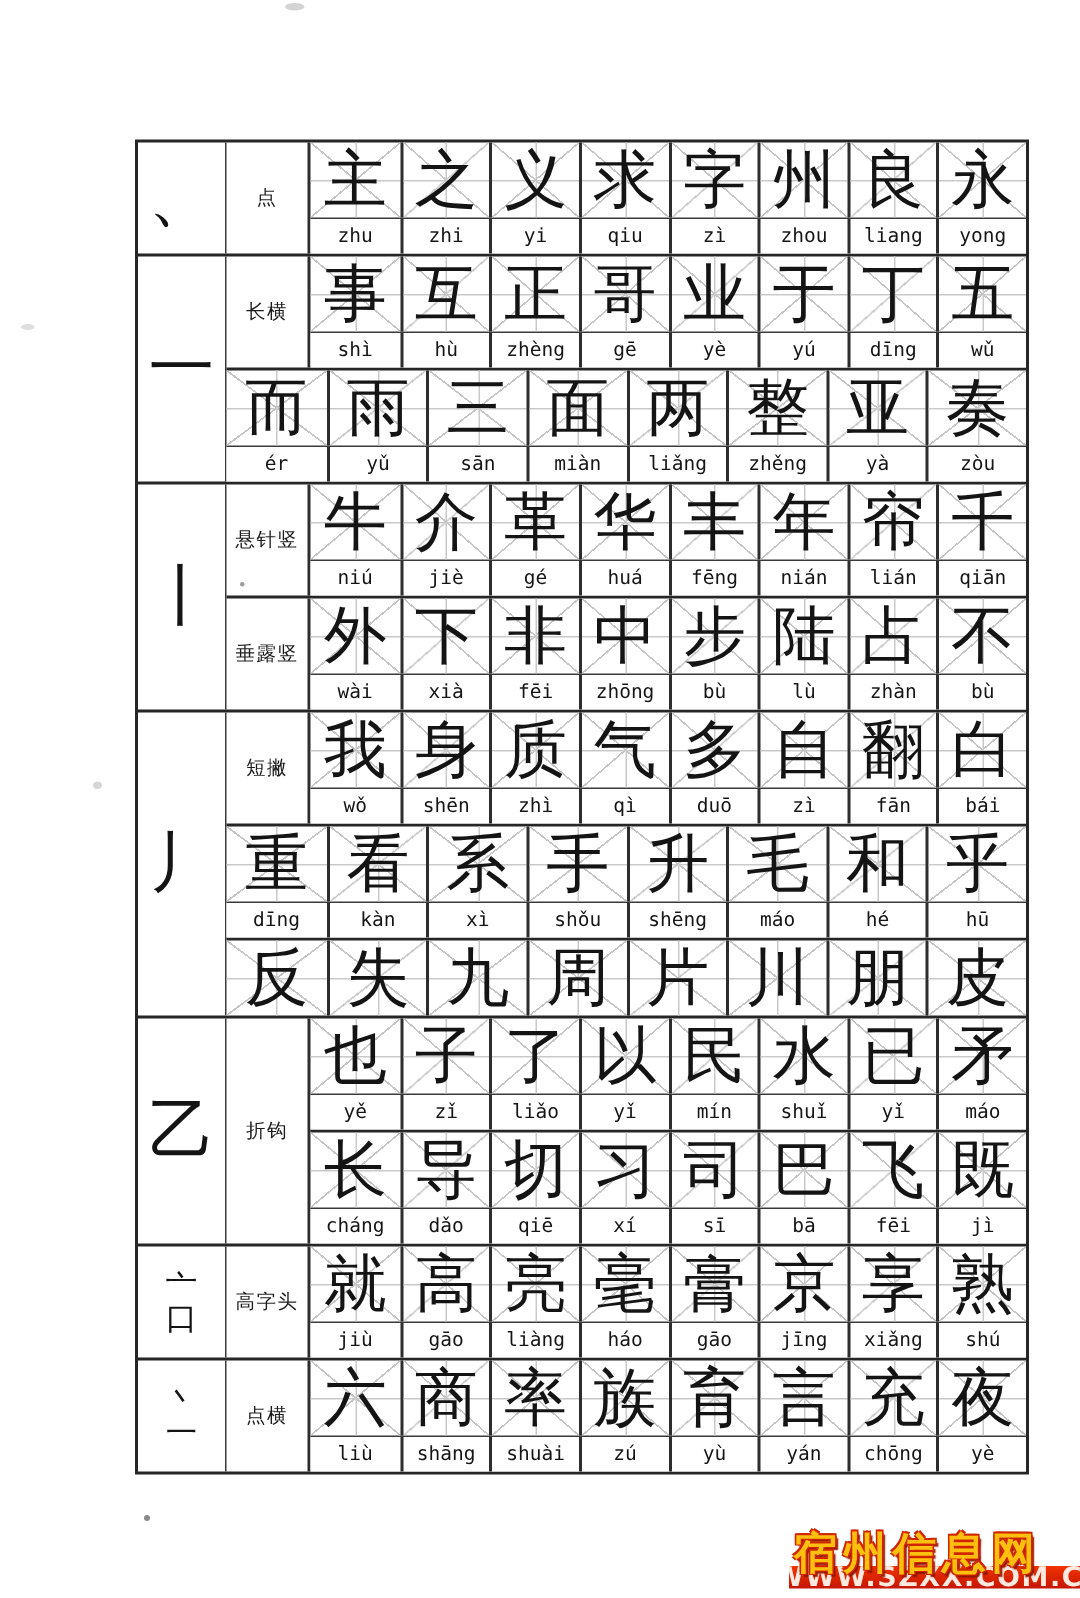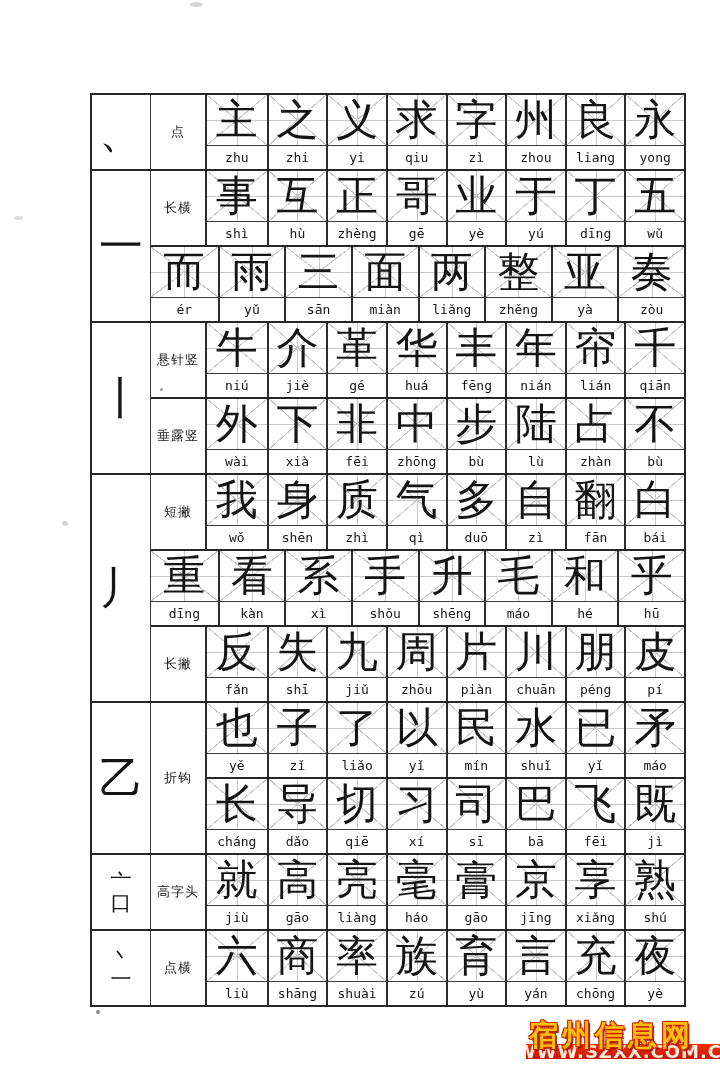--- a/index.html
+++ b/index.html
@@ -442,21 +442,20 @@
                   <div class="pinyin-cell">shǒu</div>
                   <div class="pinyin-cell">shēng</div>
                   <div class="pinyin-cell">máo</div>
                   <div class="pinyin-cell">hé</div>
                   <div class="pinyin-cell">hū</div>
                 </div>
               </div>
             </div>
           </div>
           <div class="label-unit">
-            <div class="label-cell">长撇</div>
             <div class="rows-col">
               <div class="row-unit">
                 <div class="char-row">
                   <div class="char-cell">
                     <div class="mi-grid"></div>
                     <div class="hanzi">反</div>
                   </div>
                   <div class="char-cell">
                     <div class="mi-grid"></div>
                     <div class="hanzi">失</div>
@@ -478,30 +477,20 @@
                     <div class="hanzi">川</div>
                   </div>
                   <div class="char-cell">
                     <div class="mi-grid"></div>
                     <div class="hanzi">朋</div>
                   </div>
                   <div class="char-cell">
                     <div class="mi-grid"></div>
                     <div class="hanzi">皮</div>
                   </div>
-                </div>
-                <div class="pinyin-row">
-                  <div class="pinyin-cell">fǎn</div>
-                  <div class="pinyin-cell">shī</div>
-                  <div class="pinyin-cell">jiǔ</div>
-                  <div class="pinyin-cell">zhōu</div>
-                  <div class="pinyin-cell">piàn</div>
-                  <div class="pinyin-cell">chuān</div>
-                  <div class="pinyin-cell">péng</div>
-                  <div class="pinyin-cell">pí</div>
                 </div>
               </div>
             </div>
           </div>
         </div>
       </div>
       <div class="section">
         <div class="sym-cell">
           <div class="sym-glyph">乙</div>
         </div>

